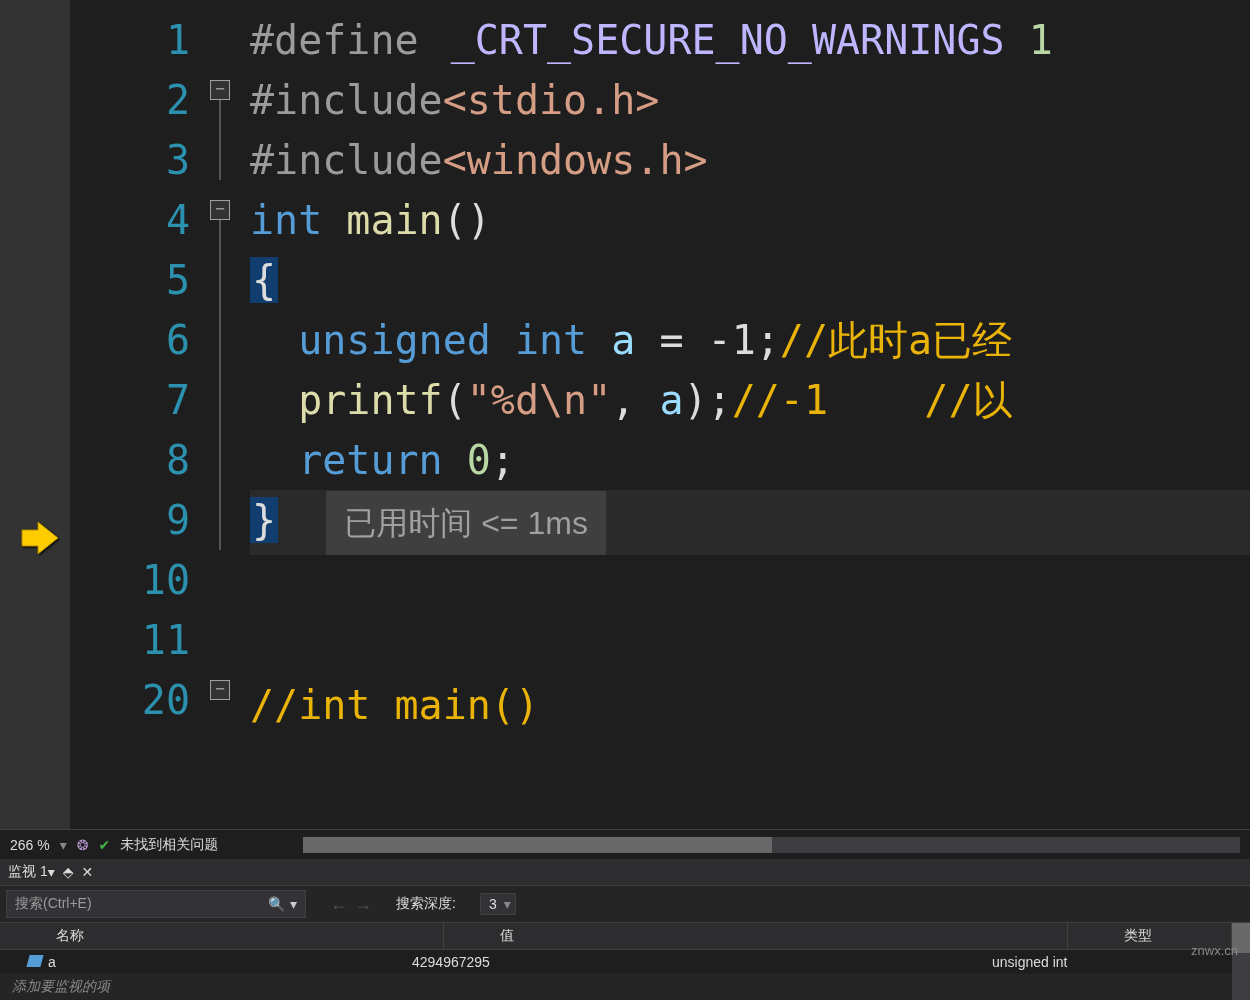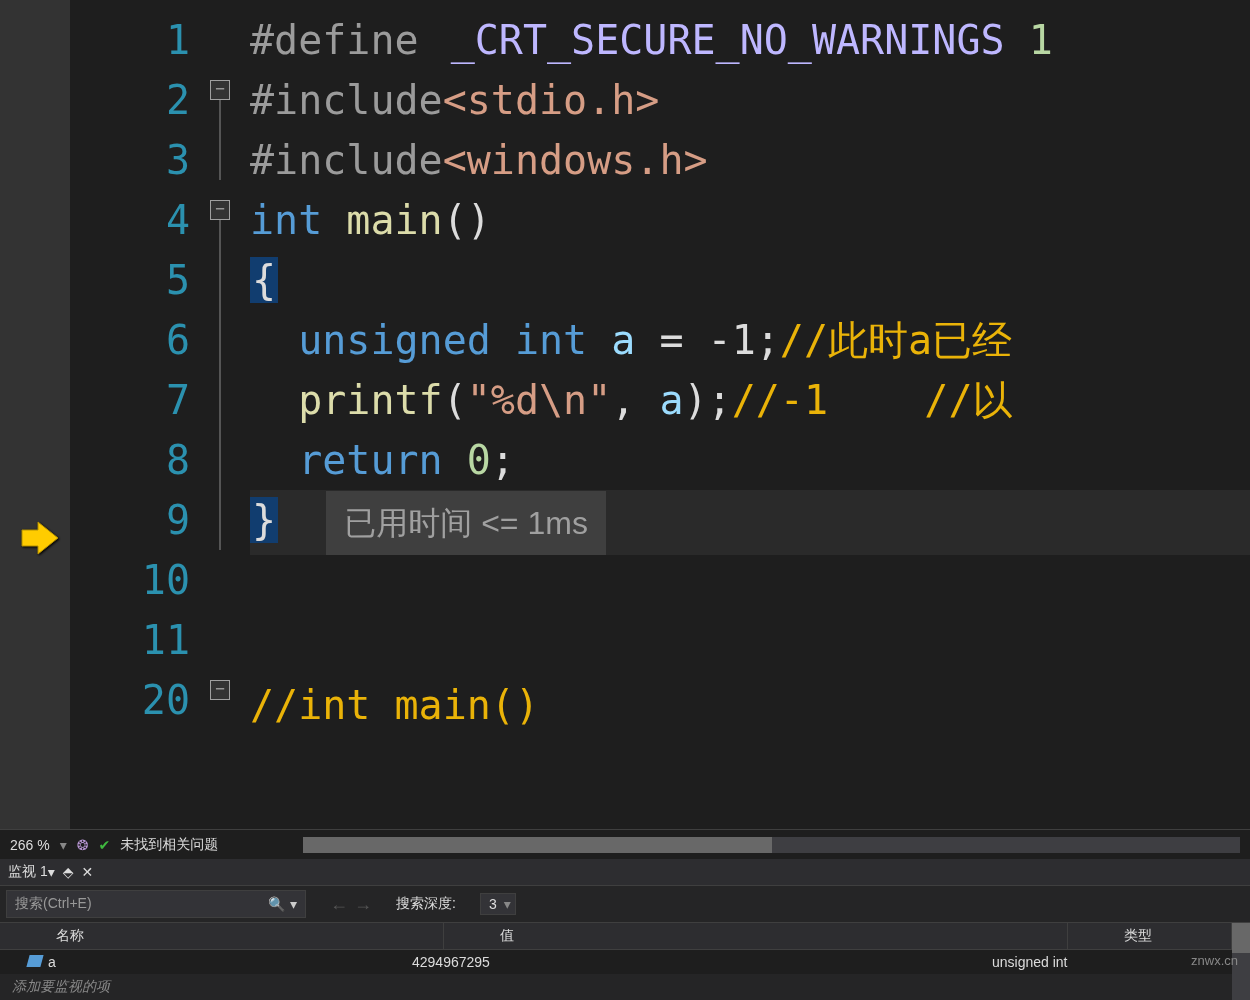--- a/index.html
+++ b/index.html
@@ -196,21 +196,21 @@
   margin-left: 16px;
 }
 .add-watch {
   padding: 4px 12px;
   color: #888;
   font-style: italic;
   background: #252526;
 }
 .watermark {
   position: absolute;
-  bottom: 32px;
+  bottom: 42px;
   right: 12px;
   color: #888;
   font-size: 13px;
   font-family: sans-serif;
   z-index: 100;
 }
 .vscroll {
   width: 18px;
   background: #3e3e42;
   position: relative;

